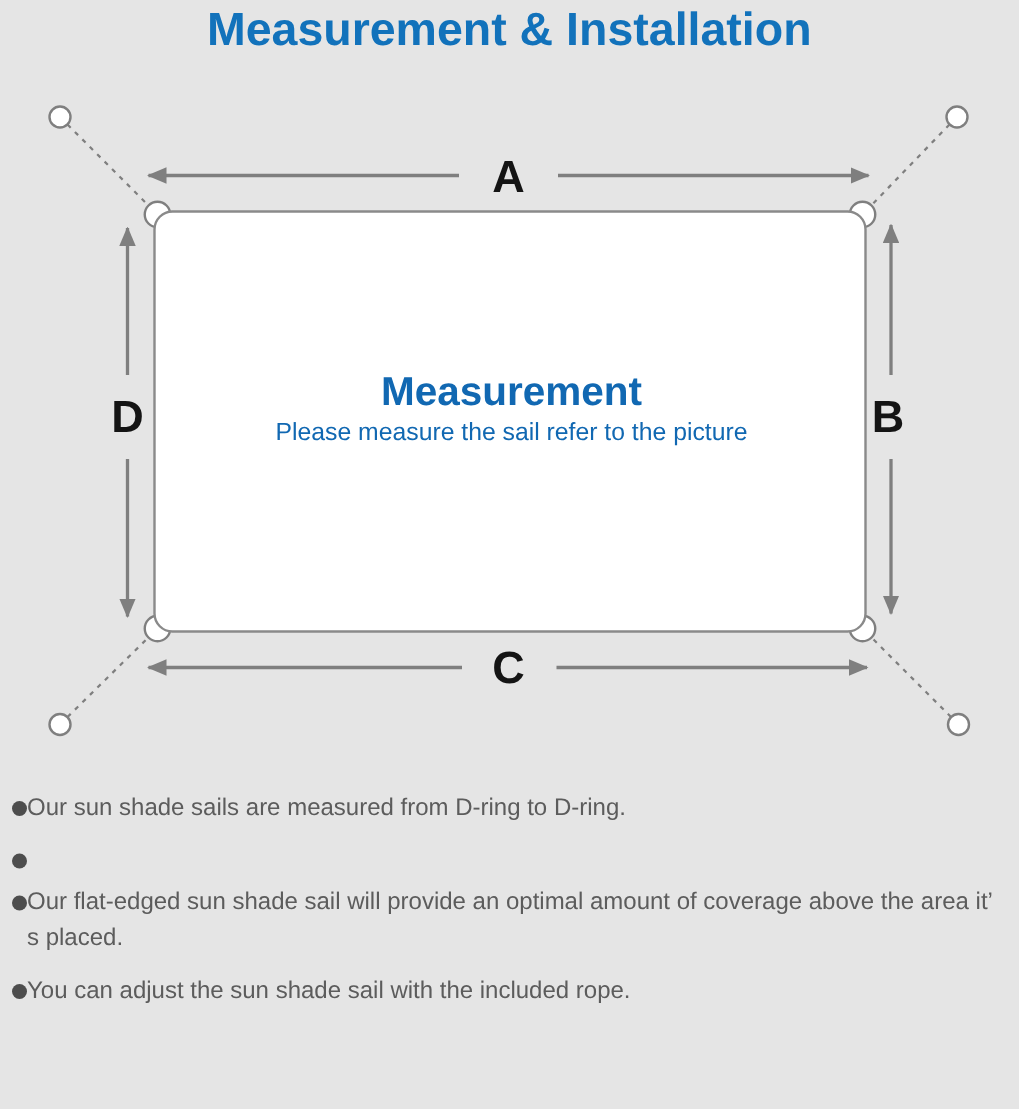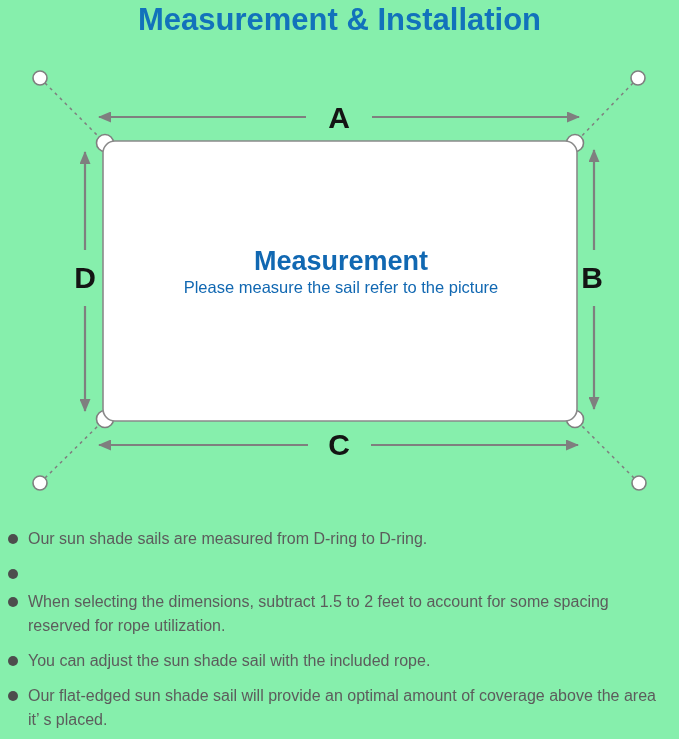--- a/index.html
+++ b/index.html
@@ -1,20 +1,20 @@
 <!DOCTYPE html>
 <html style="--accent-blue: #1272bb; --center-blue: #1168b2; --line-gray: #7f7f7f; --label-black: #141414; --text-gray: #5c5c5c; --bullet-gray: #4d4d4d;"><head>
 <meta charset="utf-8">
 <style>
   html, body { margin: 0; padding: 0; background: #ffffff; }
   .stage {
     position: relative;
     width: 679px;
     height: 739px;
-    background: #86efac;
+    background: #e5e5e5;
     overflow: hidden;
     font-family: "Liberation Sans", "DejaVu Sans", sans-serif;
   }
   .page-title {
     position: absolute;
     top: 2px;
     left: 0;
     width: 100%;
     text-align: center;
     font-size: 31px;
@@ -57,21 +57,20 @@
     top: 527px;
     left: 8px;
     width: 660px;
     margin: 0;
     padding: 0;
     list-style: none;
   }
   .note-item {
     display: flex;
     align-items: flex-start;
-    gap: 10px;
     margin-bottom: 11px;
     font-size: 16px;
     line-height: 24px;
     color: var(--text-gray, #5c5c5c);
   }
   .note-bullet {
     flex: 0 0 auto;
     width: 10px;
     height: 10px;
     margin-top: 7px;
@@ -134,25 +133,21 @@
   <ul class="notes">
     <li class="note-item">
       <span class="note-bullet"></span>
       <span>Our sun shade sails are measured from D-ring to D-ring.</span>
     </li>
     <li class="note-item">
       <span class="note-bullet"></span>
     </li>
     <li class="note-item">
       <span class="note-bullet"></span>
-      <span>When selecting the dimensions, subtract 1.5 to 2 feet to account for some spacing reserved for rope utilization.</span>
+      <span>Our flat-edged sun shade sail will provide an optimal amount of coverage above the area it’ s placed.</span>
     </li>
     <li class="note-item">
       <span class="note-bullet"></span>
       <span>You can adjust the sun shade sail with the included rope.</span>
-    </li>
-    <li class="note-item">
-      <span class="note-bullet"></span>
-      <span>Our flat-edged sun shade sail will provide an optimal amount of coverage above the area it’ s placed.</span>
     </li>
   </ul>
 
 </div>
 
 </body></html>

